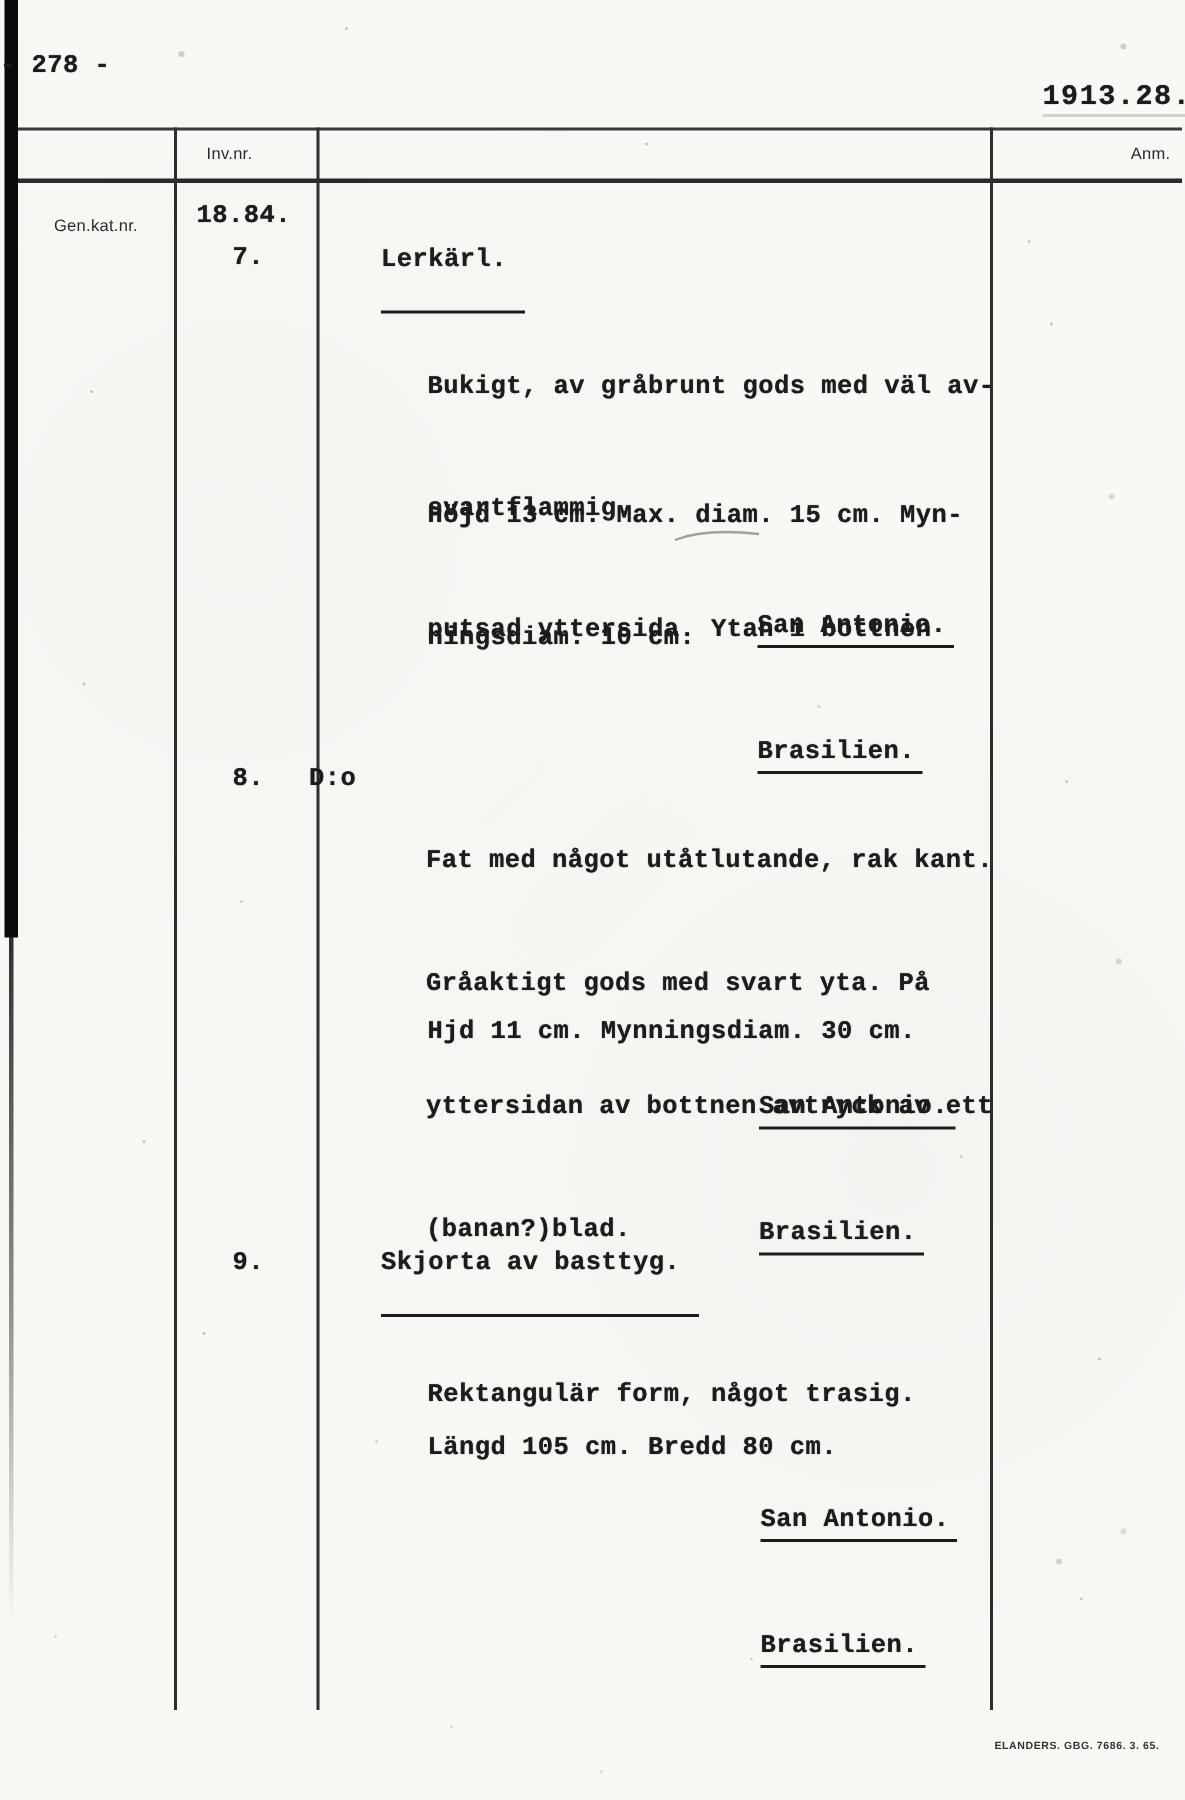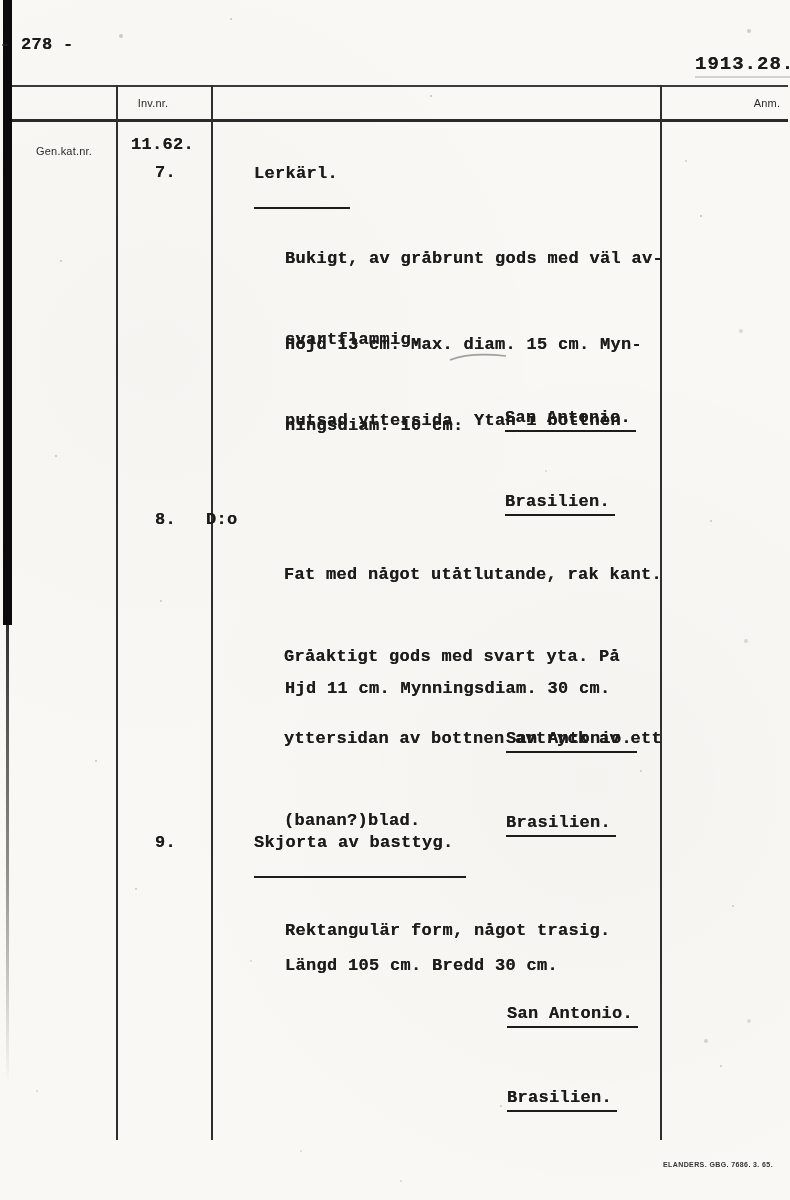--- a/index.html
+++ b/index.html
@@ -82,21 +82,21 @@
   <div class="hline thin" style="top:85px;"></div>
   <div class="hline thick" style="top:119px;"></div>
   <div class="vline" style="left:116px;top:85px;height:1055px;"></div>
   <div class="vline" style="left:211px;top:85px;height:1055px;"></div>
   <div class="vline" style="left:660px;top:85px;height:1055px;"></div>
 
   <div class="form-label" style="left:12px;top:97px;width:104px;margin-top:48px;">Gen.kat.nr.</div>
   <div class="form-label" style="left:105px;top:97px;width:96px;">Inv.nr.</div>
   <div class="form-label" style="left:660px;top:97px;width:128px;padding-left:43px;">Anm.</div>
 
-  <div class="tw" style="left:131px;top:131px;">11.62.</div>
+  <div class="tw" style="left:131px;top:131px;">18.84.</div>
 
   <div class="tw" style="left:155px;top:159px;">7.</div>
   <div class="tw" style="left:254px;top:160px;"><span class="u-title">Lerkärl.</span></div>
 
   <div class="tw" style="left:285px;top:191px;">
     <div>Bukigt, av gråbrunt gods med väl av-</div>
     <div>svartflammig.</div>
     <div>putsad yttersida. Ytan i bottnen</div>
   </div>
 
@@ -134,21 +134,21 @@
   </div>
 
   <div class="tw" style="left:155px;top:829px;">9.</div>
   <div class="tw" style="left:254px;top:829px;"><span class="u-title">Skjorta av basttyg.</span></div>
 
   <div class="tw" style="left:285px;top:863px;">
     <div>Rektangulär form, något trasig.</div>
   </div>
 
   <div class="tw" style="left:285px;top:898px;">
-    <div>Längd 105 cm. Bredd 30 cm.</div>
+    <div>Längd 105 cm. Bredd 80 cm.</div>
   </div>
 
   <div class="tw prov-block" style="left:507px;top:948px;">
     <div><span class="u-prov">San Antonio.</span></div>
     <div><span class="u-prov">Brasilien.</span></div>
   </div>
 
   <div class="printer" style="left:545px;top:1161px;width:228px;text-align:right;">ELANDERS. GBG. 7686. 3. 65.</div>
 
 </div>

